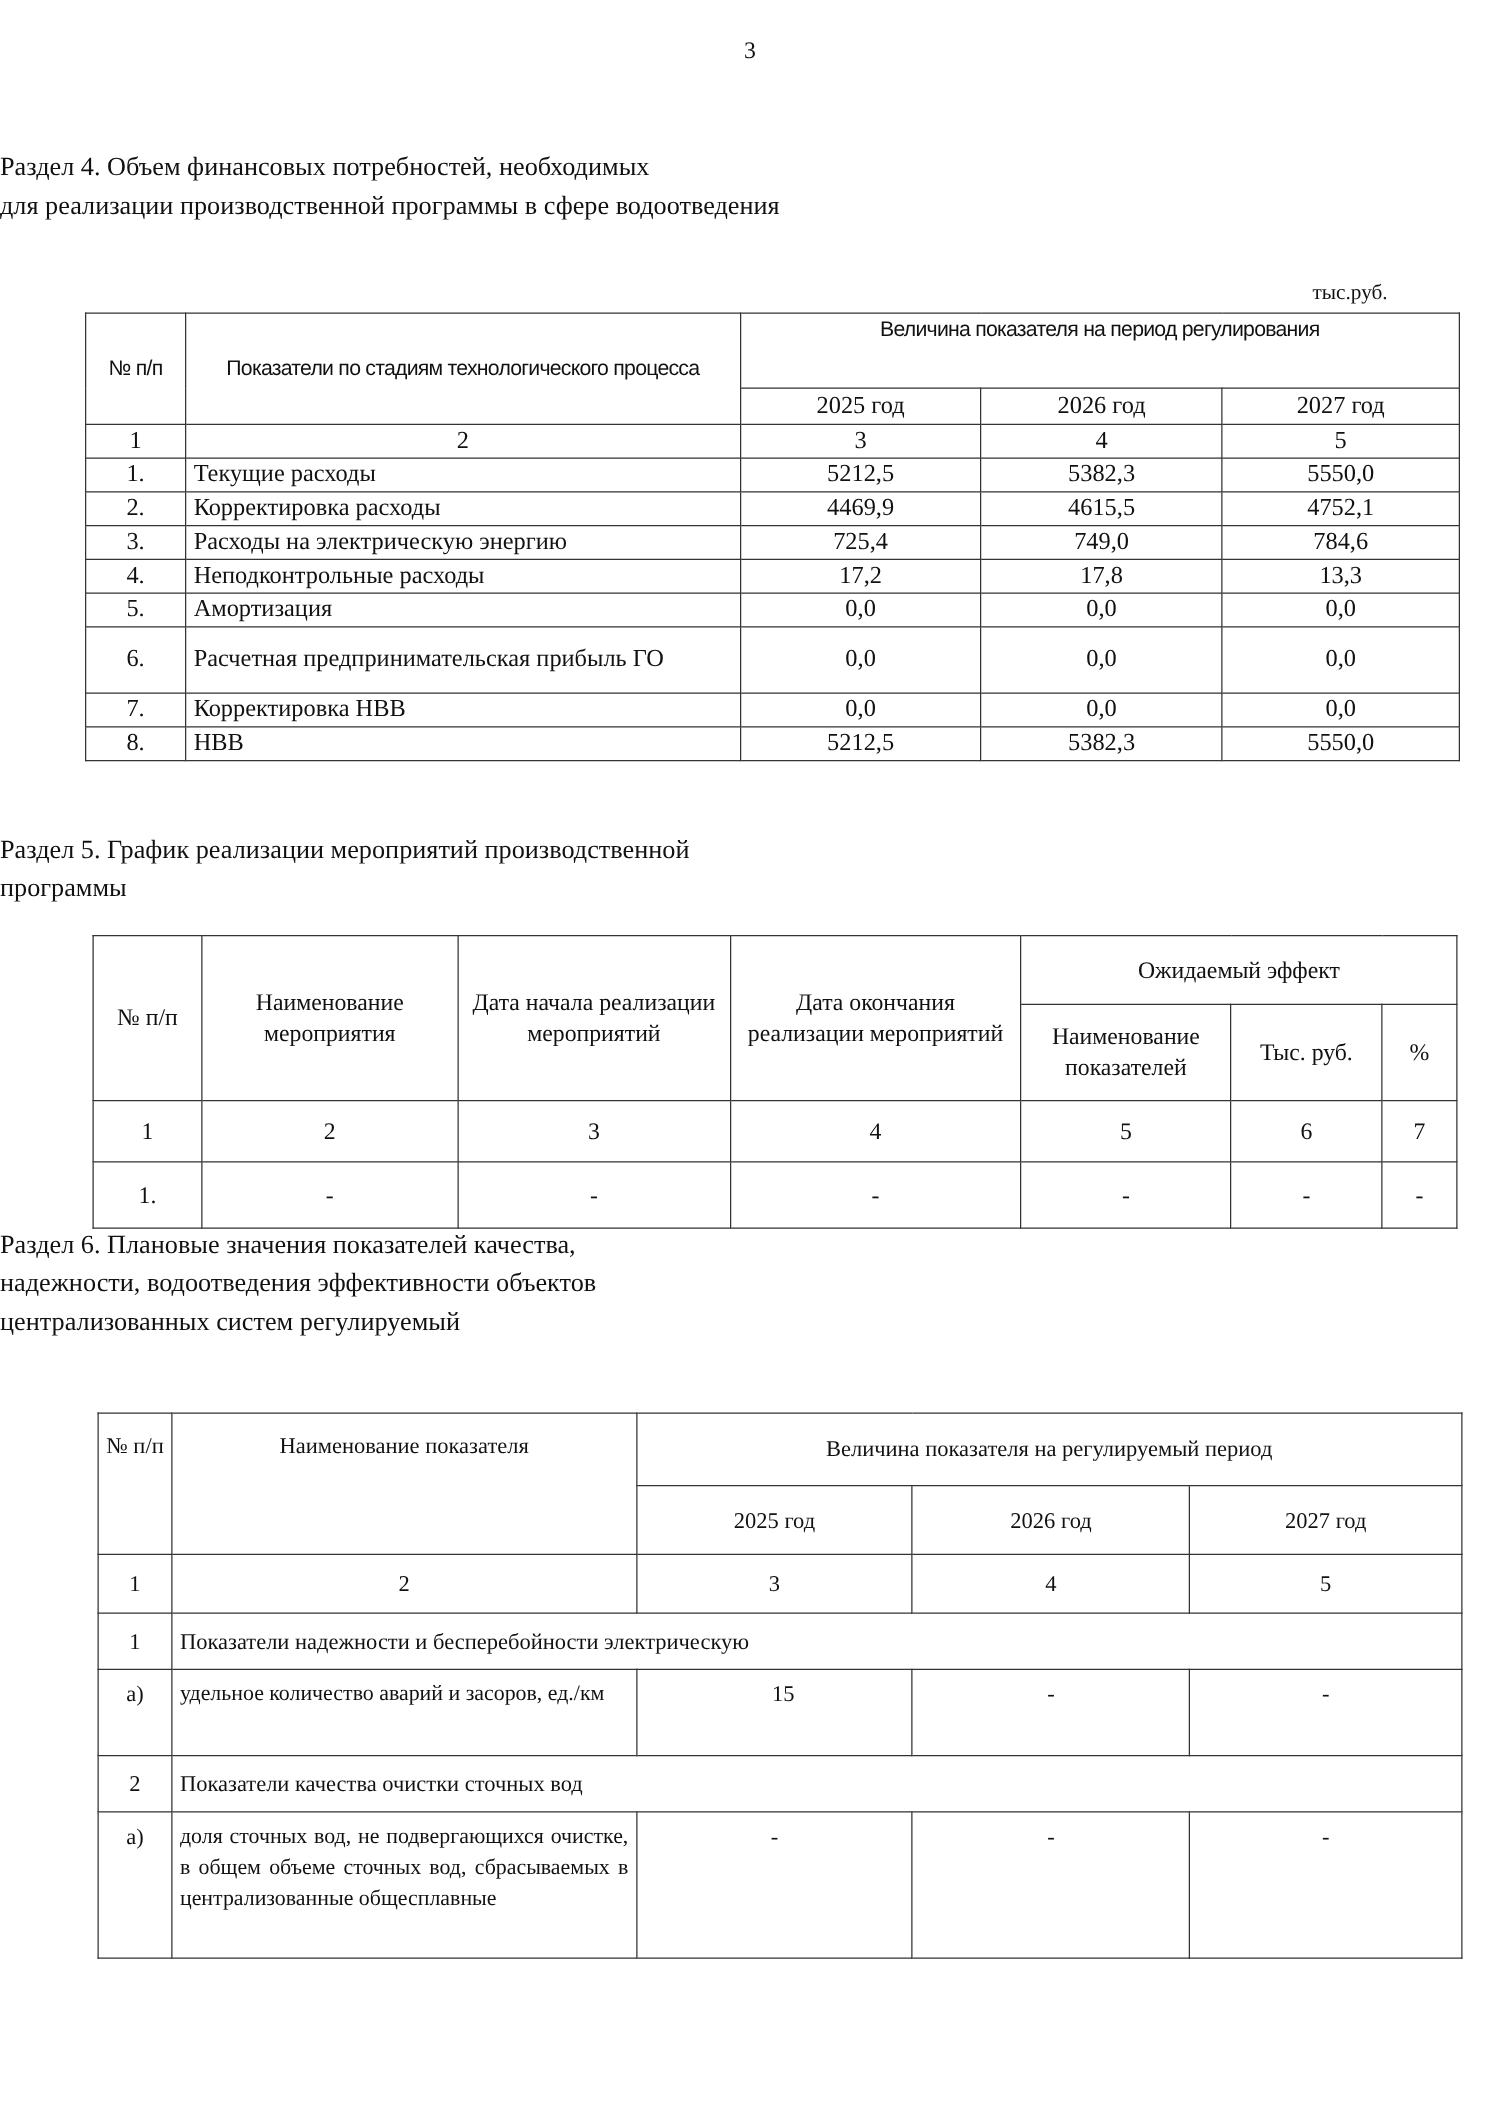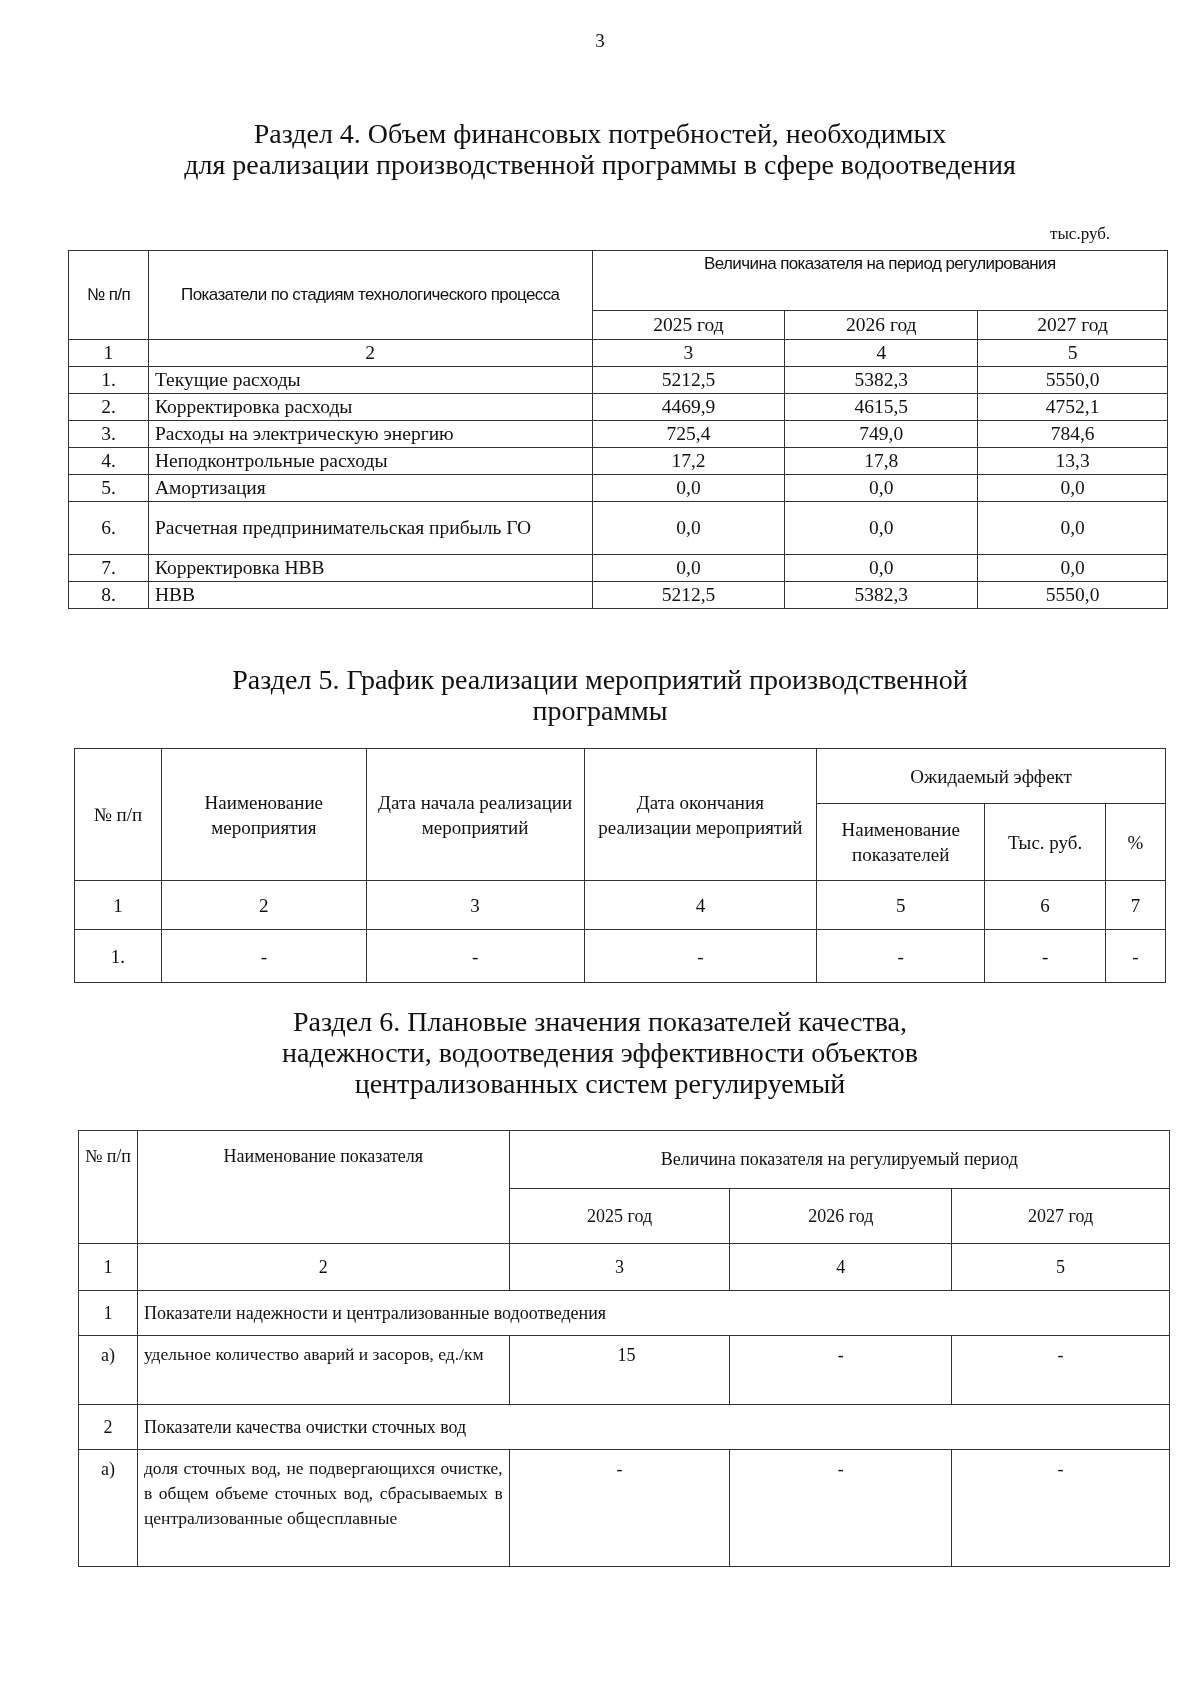--- a/index.html
+++ b/index.html
@@ -1,18 +1,18 @@
 <!DOCTYPE html>
 <html><head>
 <meta charset="utf-8">
 <style>
   html, body { margin: 0; padding: 0; background: #ffffff; }
   body { width: 1200px; height: 1698px; position: relative; font-family: "Liberation Serif", "DejaVu Serif", serif; color: #111; overflow: hidden; }
   .page-num { position: absolute; top: 30px; left: 0; width: 1200px; text-align: center; font-size: 19px; }
-  .title { position: absolute; left: 0; width: 1200px; text-align: center; font-size: 28px; line-height: 31px; }
+  .title { position: absolute; left: 0; width: 1200px; text-align: left; font-size: 21px; line-height: 31px; }
   .unit { position: absolute; top: 224px; left: 1050px; font-size: 17px; }
   table { position: absolute; border-collapse: collapse; }
   td, th { border: 1.5px solid #333; font-weight: normal; padding: 0 6px; }
   .c { text-align: center; }
   .l { text-align: left; }
   
   #t4 { left: 68px; top: 250px; width: 1100px; font-size: 19.5px; }
   #t4 td, #t4 th { height: 26px; line-height: 24px; }
   #t4 .hdr { font-size: 17px; font-family: "Liberation Sans", sans-serif; letter-spacing: -0.6px; }
   
@@ -161,21 +161,21 @@
     <td class="c">-</td>
     <td class="c">-</td>
     <td class="c">-</td>
     <td class="c">-</td>
     <td class="c">-</td>
     <td class="c">-</td>
   </tr>
 </tbody>
   </table>
 
-<div class="title" style="top:1006px;">
+<div class="title" style="top:980px;">
   <div>Раздел 6. Плановые значения показателей качества,</div>
   <div>надежности, водоотведения эффективности объектов</div>
   <div>централизованных систем регулируемый</div>
 </div>
 
 <table id="t6">
   <colgroup>
       <col style="width:59px">
       <col style="width:372px">
       <col style="width:221px">
@@ -195,21 +195,21 @@
   </tr>
   <tr>
     <td class="c" style="height:46px;">1</td>
     <td class="c">2</td>
     <td class="c">3</td>
     <td class="c">4</td>
     <td class="c">5</td>
   </tr>
   <tr>
     <td class="c" style="height:44px;">1</td>
-    <td colspan="4" class="l">Показатели надежности и централизованные водоотведения</td>
+    <td colspan="4" class="l">Показатели надежности и бесперебойности электрическую</td>
   </tr>
   <tr>
     <td class="c" style="vertical-align:top; padding-top:6px; height:62px;">а)</td>
     <td class="txt" style="text-align:justify;">удельное количество аварий и засоров, ед./км</td>
     <td class="c" style="vertical-align:top; padding-top:6px;padding-left:20px;">15</td>
     <td class="c" style="vertical-align:top; padding-top:6px;">-</td>
     <td class="c" style="vertical-align:top; padding-top:6px;">-</td>
   </tr>
   <tr>
     <td class="c" style="height:44px;">2</td>

